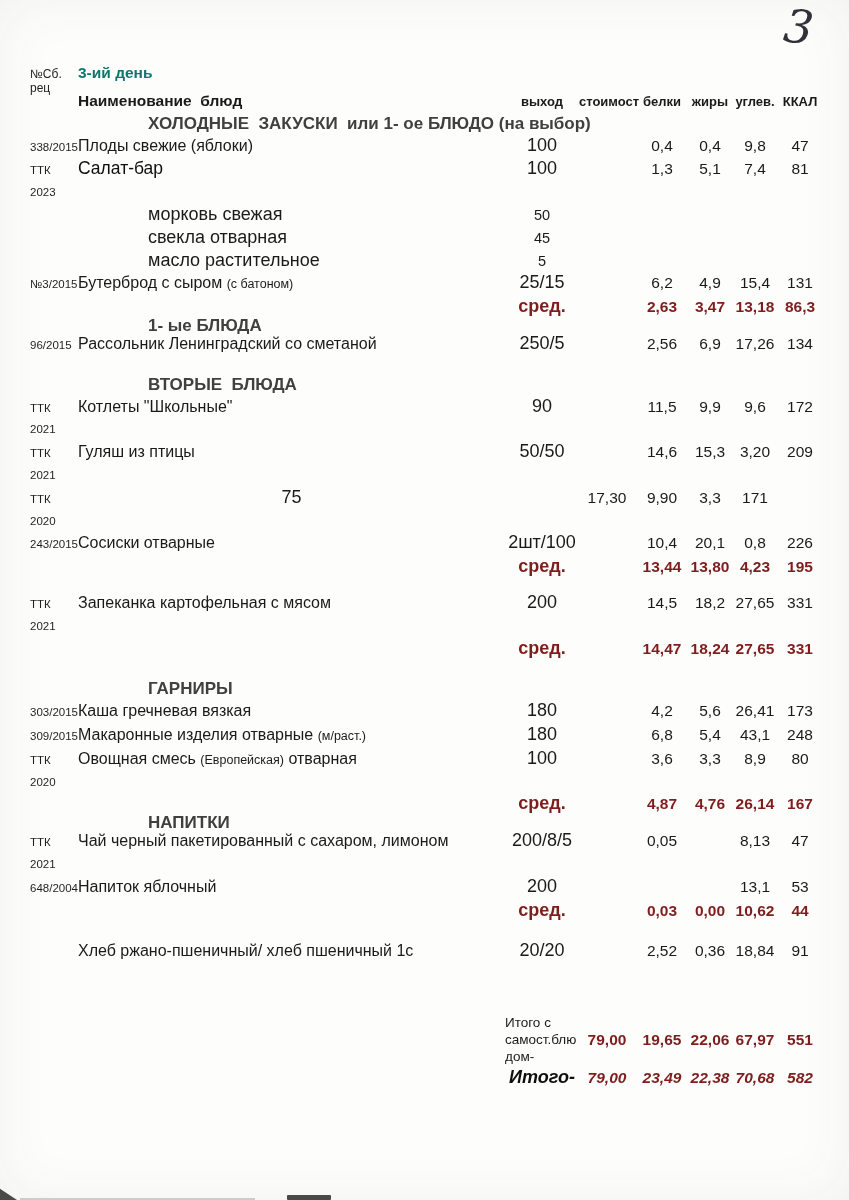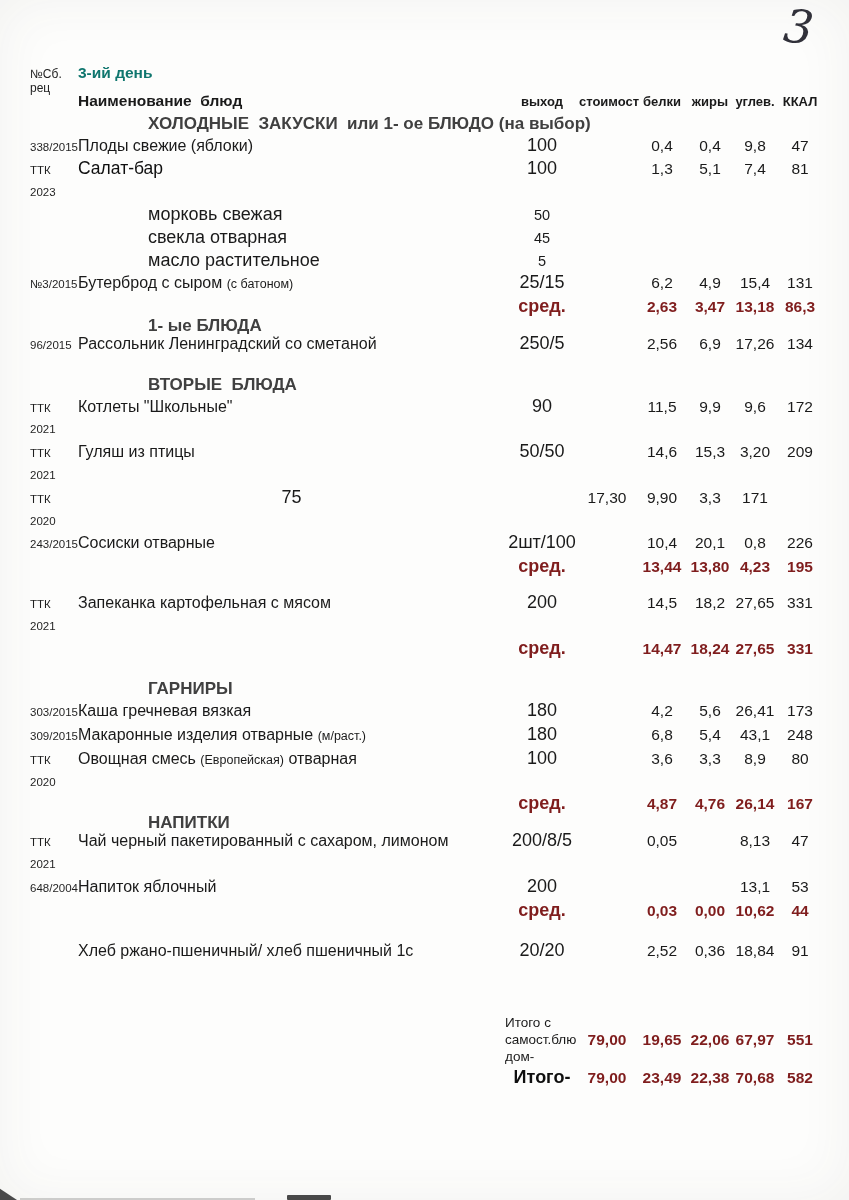--- a/index.html
+++ b/index.html
@@ -63,21 +63,21 @@
   .gap { width: 100%; }
   .g-sm { height: 14px; }
   .g-md { height: 17px; }
   .g-lg { height: 19px; }
 
   
   .totals { margin-top: 52px; }
   .totals .t1 { align-items: center; }
   .t-label { font-size: 13.5px; text-align: left; }
   .t-label > div { line-height: 17px; }
-  .t2 { margin-top: 2px; }
+  .t2 { margin-top: 2px; font-style: italic; }
   .t2 .c-vyhod { font-weight: 700; color:#0f0f0f; }
 
   
   .artifact-corner {
     position: absolute; left: 0; bottom: 0; width: 17px; height: 15px;
     background: #2b2b2b; clip-path: polygon(0 100%, 0 25%, 100% 100%);
     opacity: .85;
   }
   .artifact-dash {
     position: absolute; left: 287px; bottom: 0; width: 44px; height: 5px;

